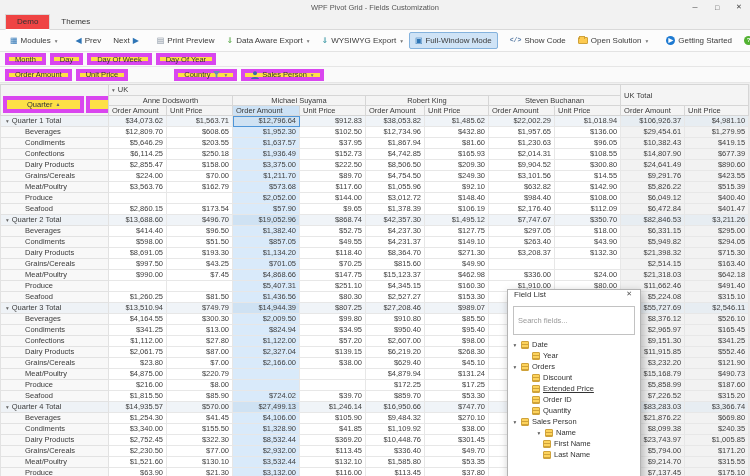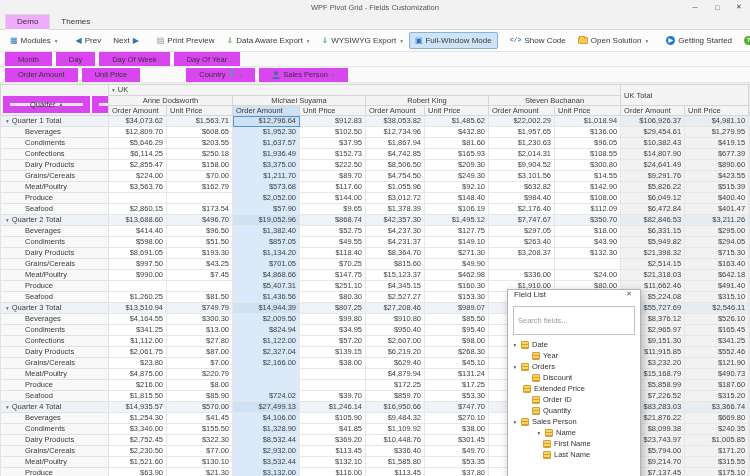--- a/index.html
+++ b/index.html
@@ -6,40 +6,40 @@
   html,body{width:750px;height:476px;overflow:hidden}
   body{font-family:"Liberation Sans",sans-serif;font-size:8px;color:#3a3a3a;background:#f0f0f0;position:relative}
 
   
   .titlebar{height:14px;background:#f2f2f2;display:flex;align-items:center;justify-content:center;position:relative;font-size:7.5px;color:#555}
   .wincontrols{position:absolute;right:0;top:0;height:14px;display:flex}
   .winbtn{width:22px;height:14px;display:flex;align-items:center;justify-content:center;font-size:7px;color:#444}
 
   .tabrow{height:16px;background:#f2f2f2;display:flex;align-items:flex-end;padding-left:5px;border-bottom:1px solid #d9d9d9}
   .tab{padding:2px 11px 3px;font-size:8px;color:#333}
-  .tab.active{background:#f0abfc;border:1px solid #d9d9d9;border-bottom:1px solid #fff;margin-bottom:-1px}
+  .tab.active{background:#ef4444;border:1px solid #d9d9d9;border-bottom:1px solid #fff;margin-bottom:-1px}
 
   
   .toolbar{height:22px;background:#fcfcfc;border-bottom:1px solid #e3e3e3;display:flex;align-items:center;padding:0 4px;white-space:nowrap}
   .tbtn{display:inline-flex;align-items:center;gap:3px;padding:3px 5px;border:1px solid transparent;border-radius:2px;font-size:8px;color:#3a3a3a}
   .tbtn.active{background:#cfe3f6;border-color:#84b2dd}
   .tsep{width:1px;height:13px;background:#dcdcdc;margin:0 3px}
   .caret{font-size:5.5px;color:#777;margin-left:1px}
   .ticon{font-size:8px;line-height:8px}
   .blue{color:#2e75b6}.green{color:#4ca33a}.gray{color:#7d8a99}.teal{color:#2a8f9d}
   .circle{width:9px;height:9px;border-radius:50%;color:#fff;font-size:6px;line-height:9px;text-align:center;display:inline-block;font-weight:bold}
   .c-blue{background:#1e7ad1}.c-green{background:#53b233}
   .codeicon{font-family:"Liberation Mono",monospace;font-size:6.5px;color:#5a7ca5;font-weight:bold}
   .folder{width:10px;height:7px;background:#fdca50;border:1px solid #cfa23a;border-radius:1px;position:relative;display:inline-block}
   .folder:before{content:"";position:absolute;top:-2px;left:0;width:4px;height:2px;background:#fdca50;border:1px solid #cfa23a;border-bottom:none}
 
   
   .filterbar{background:#fafafa;border-bottom:1px solid #e6e6e6;display:flex;align-items:center;padding-left:5px;gap:4px}
   .fb1{height:15px}.fb2{height:16px}
-  .chip{background:#e5e5e5;border:7px solid #d946ef;height:12px;display:inline-flex;align-items:center;gap:3px;padding:0 6px;font-size:7.5px;color:#333}
+  .chip{background:#fde047;border:4px solid #d946ef;height:12px;display:inline-flex;align-items:center;gap:3px;padding:0 6px;font-size:7.5px;color:#333}
   .sort{font-size:5px;color:#666}
   .gap{width:38px}
 
   
   .grid{position:absolute;left:0;top:84px;right:0;bottom:0;background:#e9e9e9}
   table{border-collapse:collapse;table-layout:fixed;width:748px;background:#fff}
   th,td{overflow:hidden;white-space:nowrap}
   thead th{background:#f4f4f4;border:1px solid #d6d6d6;font-weight:normal;font-size:7.5px;text-align:left;padding:1px 3px;height:7px;line-height:7px;color:#3a3a3a}
   thead th.name{text-align:center}
   thead th.hl{background:#cde2f5}
@@ -676,21 +676,21 @@
       <div class="fl-item" style="padding-left: 4px;">
         <span class="fl-caret">▾</span>
         <span class="fl-icon"></span>
         <span>Orders</span>
       </div>
       <div class="fl-item" style="padding-left: 15px;">
         <span class="fl-caret"></span>
         <span class="fl-icon"></span>
         <span>Discount</span>
       </div>
-      <div class="fl-item" style="padding-left: 6px;">
+      <div class="fl-item" style="padding-left: 15px; text-decoration: underline;">
         <span class="fl-caret"></span>
         <span class="fl-icon"></span>
         <span>Extended Price</span>
       </div>
       <div class="fl-item" style="padding-left: 15px;">
         <span class="fl-caret"></span>
         <span class="fl-icon"></span>
         <span>Order ID</span>
       </div>
       <div class="fl-item" style="padding-left: 15px;">

